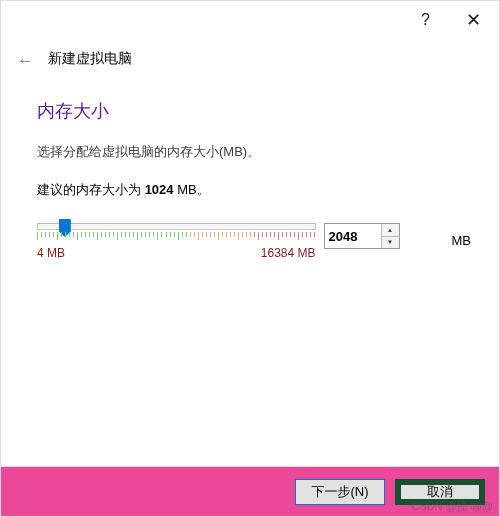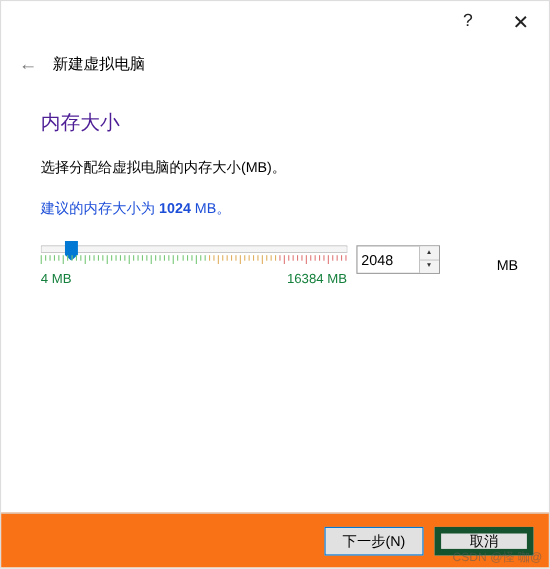--- a/index.html
+++ b/index.html
@@ -55,26 +55,26 @@
       padding: 22px 28px 0 36px;
     }
     .section-title {
       font-size: 18px;
       color: #4c1d95;
       font-weight: 400;
       margin-bottom: 20px;
     }
     .desc {
       font-size: 13px;
+      color: #404040;
+      margin-bottom: 20px;
+    }
+    .recommend {
+      font-size: 13px;
       color: #000000;
-      margin-bottom: 20px;
-    }
-    .recommend {
-      font-size: 13px;
-      color: #1d4ed8;
       margin-bottom: 24px;
     }
     .recommend b {
       font-weight: bold;
     }
     .slider-row {
       display: flex;
       align-items: flex-start;
       gap: 8px;
     }
@@ -113,29 +113,30 @@
       left: 10%;
       transform: translateX(-50%);
       clip-path: polygon(0 0, 100% 0, 100% 70%, 50% 100%, 0 70%);
       cursor: pointer;
     }
     .slider-labels {
       display: flex;
       justify-content: space-between;
       font-size: 12px;
       margin-top: 4px;
-      color: #15803d;
+      color: #7f1d1d;
     }
     .spinner {
       display: flex;
       align-items: center;
       border: 1px solid #999;
       height: 26px;
       width: 76px;
       background: #fff;
+      font-weight: bold;
     }
     .spinner-val {
       flex: 1;
       padding: 0 4px;
       font-size: 13px;
     }
     .spinner-btns {
       display: flex;
       flex-direction: column;
       width: 18px;
@@ -158,21 +159,21 @@
       align-self: center;
       margin-top: -2px;
       margin-left: 44px;
     }
     .footer {
       position: absolute;
       bottom: 0;
       left: 0;
       right: 0;
       height: 50px;
-      background: #f97316;
+      background: #ec4899;
       border-top: 1px solid #d8d8d8;
       display: flex;
       justify-content: flex-end;
       align-items: center;
       padding: 0 14px;
       gap: 10px;
     }
     .btn {
       min-width: 90px;
       height: 26px;

